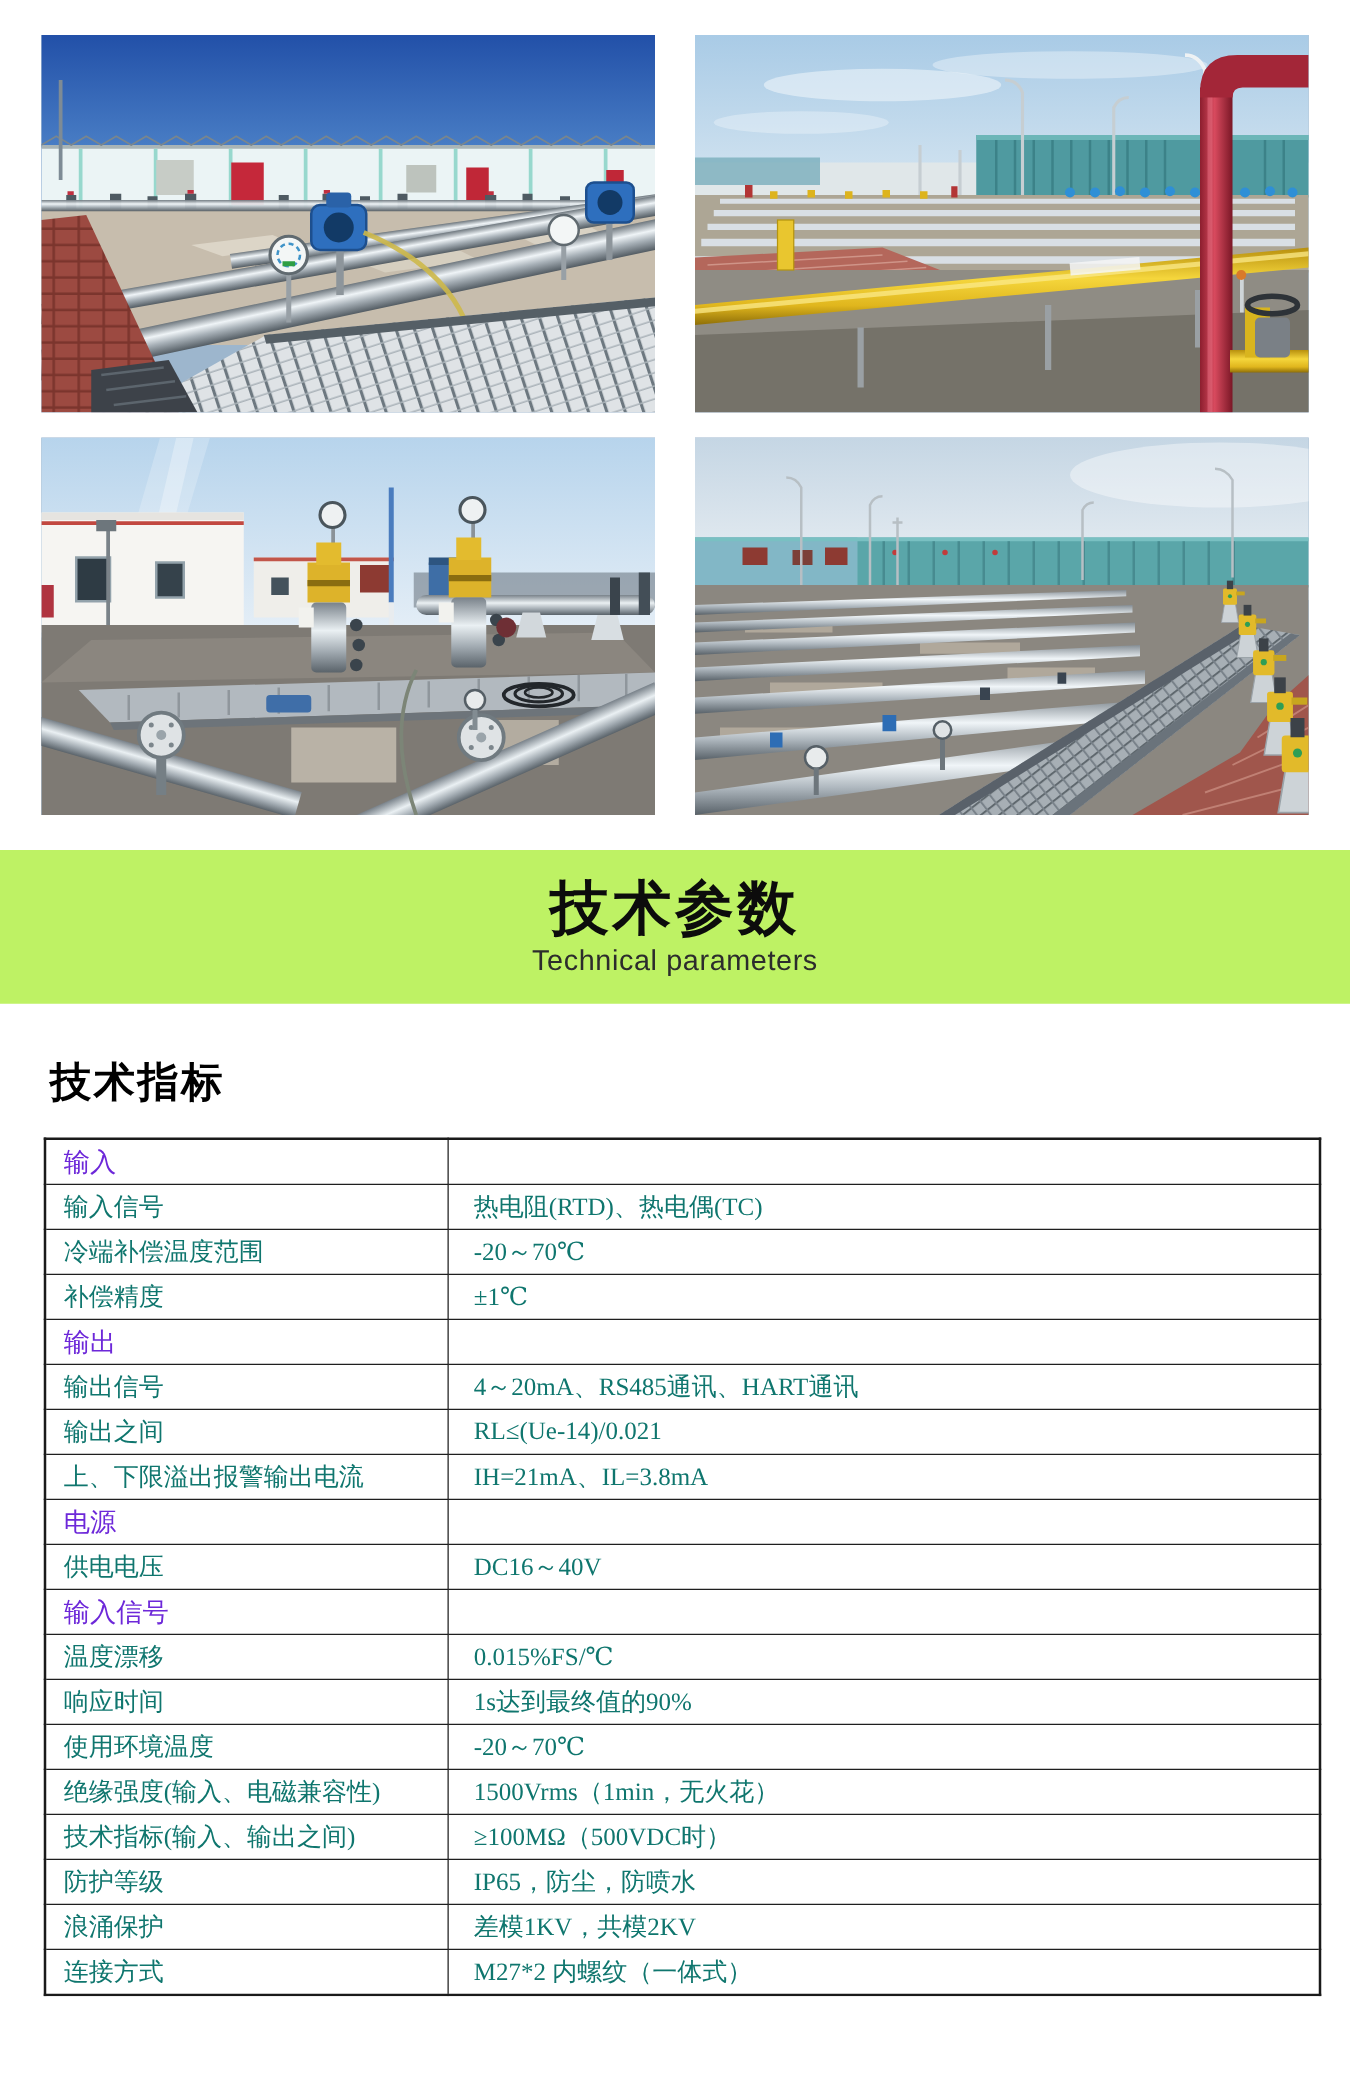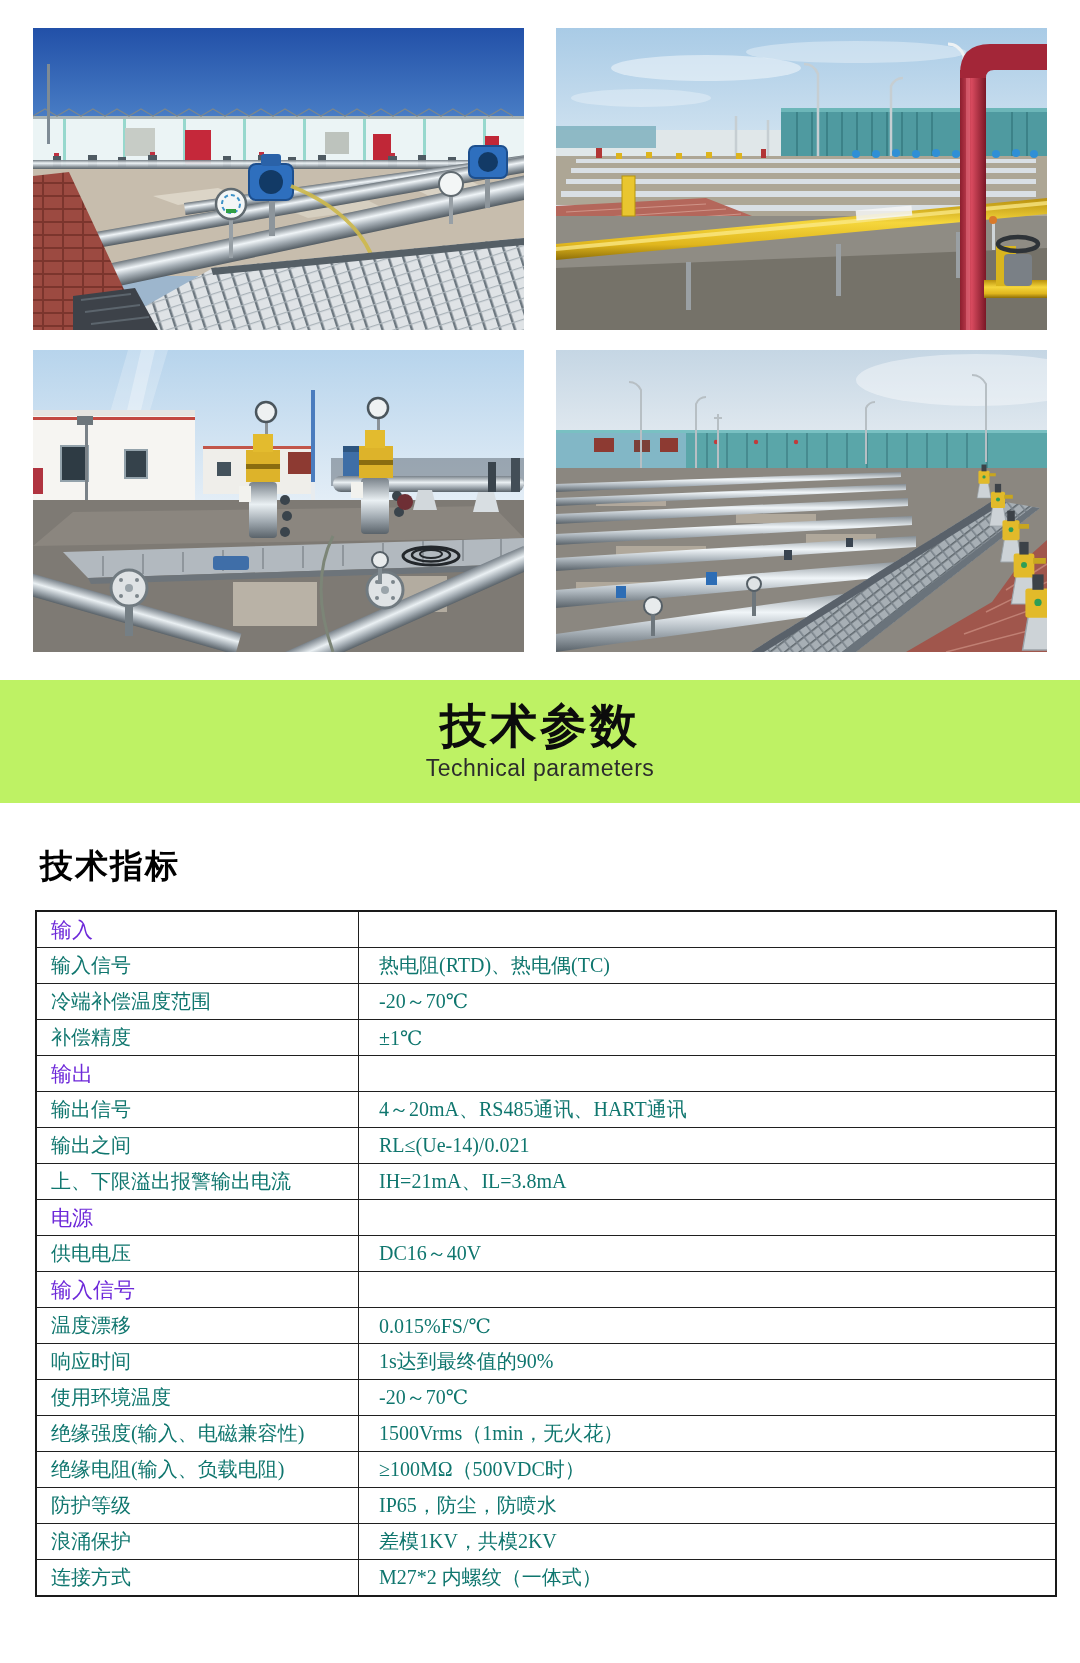--- a/index.html
+++ b/index.html
@@ -567,21 +567,21 @@
       </tr>
       <tr class="item-row">
         <td class="c-label">使用环境温度</td>
         <td class="c-value">-20～70℃</td>
       </tr>
       <tr class="item-row">
         <td class="c-label">绝缘强度(输入、电磁兼容性)</td>
         <td class="c-value">1500Vrms（1min，无火花）</td>
       </tr>
       <tr class="item-row">
-        <td class="c-label">绝缘电阻(输入、负载电阻)</td>
+        <td class="c-label">技术指标(输入、输出之间)</td>
         <td class="c-value">≥100MΩ（500VDC时）</td>
       </tr>
       <tr class="item-row">
         <td class="c-label">防护等级</td>
         <td class="c-value">IP65，防尘，防喷水</td>
       </tr>
       <tr class="item-row">
         <td class="c-label">浪涌保护</td>
         <td class="c-value">差模1KV，共模2KV</td>
       </tr>

